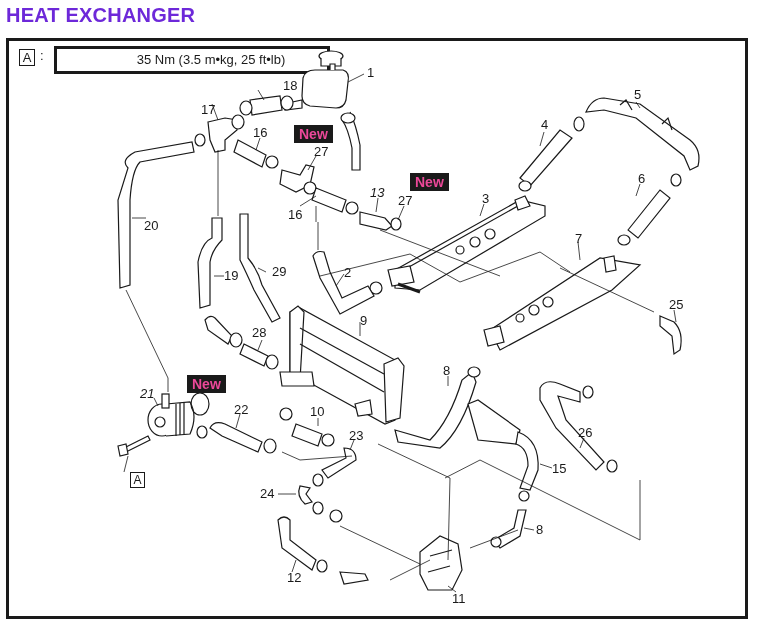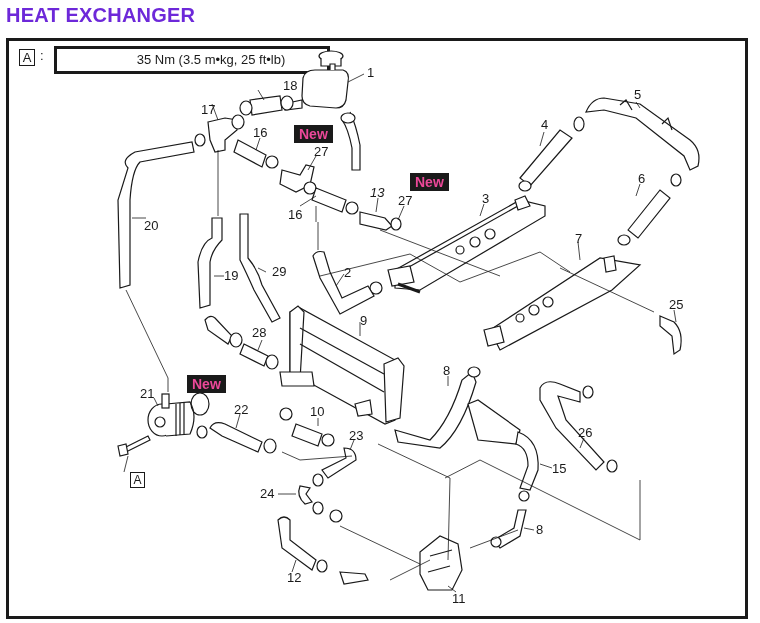--- a/index.html
+++ b/index.html
@@ -249,21 +249,21 @@
 <div class="lbl" style="left:287px;top:571px;">12</div>
 <div class="lbl" style="left:370px;top:186px;font-style:italic;">13</div>
 <div class="lbl" style="left:536px;top:523px;">8</div>
 <div class="lbl" style="left:552px;top:462px;">15</div>
 <div class="lbl" style="left:253px;top:126px;">16</div>
 <div class="lbl" style="left:288px;top:208px;">16</div>
 <div class="lbl" style="left:201px;top:103px;">17</div>
 <div class="lbl" style="left:251px;top:79px;margin-left:32px;">18</div>
 <div class="lbl" style="left:224px;top:269px;">19</div>
 <div class="lbl" style="left:144px;top:219px;">20</div>
-<div class="lbl" style="left:140px;top:387px;">21</div>
+<div class="lbl" style="left:140px;top:387px;font-style:italic;">21</div>
 <div class="lbl" style="left:234px;top:403px;">22</div>
 <div class="lbl" style="left:349px;top:429px;">23</div>
 <div class="lbl" style="left:260px;top:487px;">24</div>
 <div class="lbl" style="left:669px;top:298px;">25</div>
 <div class="lbl" style="left:578px;top:426px;">26</div>
 <div class="lbl" style="left:314px;top:145px;">27</div>
 <div class="lbl" style="left:398px;top:194px;">27</div>
 <div class="lbl" style="left:252px;top:326px;">28</div>
 <div class="lbl" style="left:272px;top:265px;">29</div>
 

